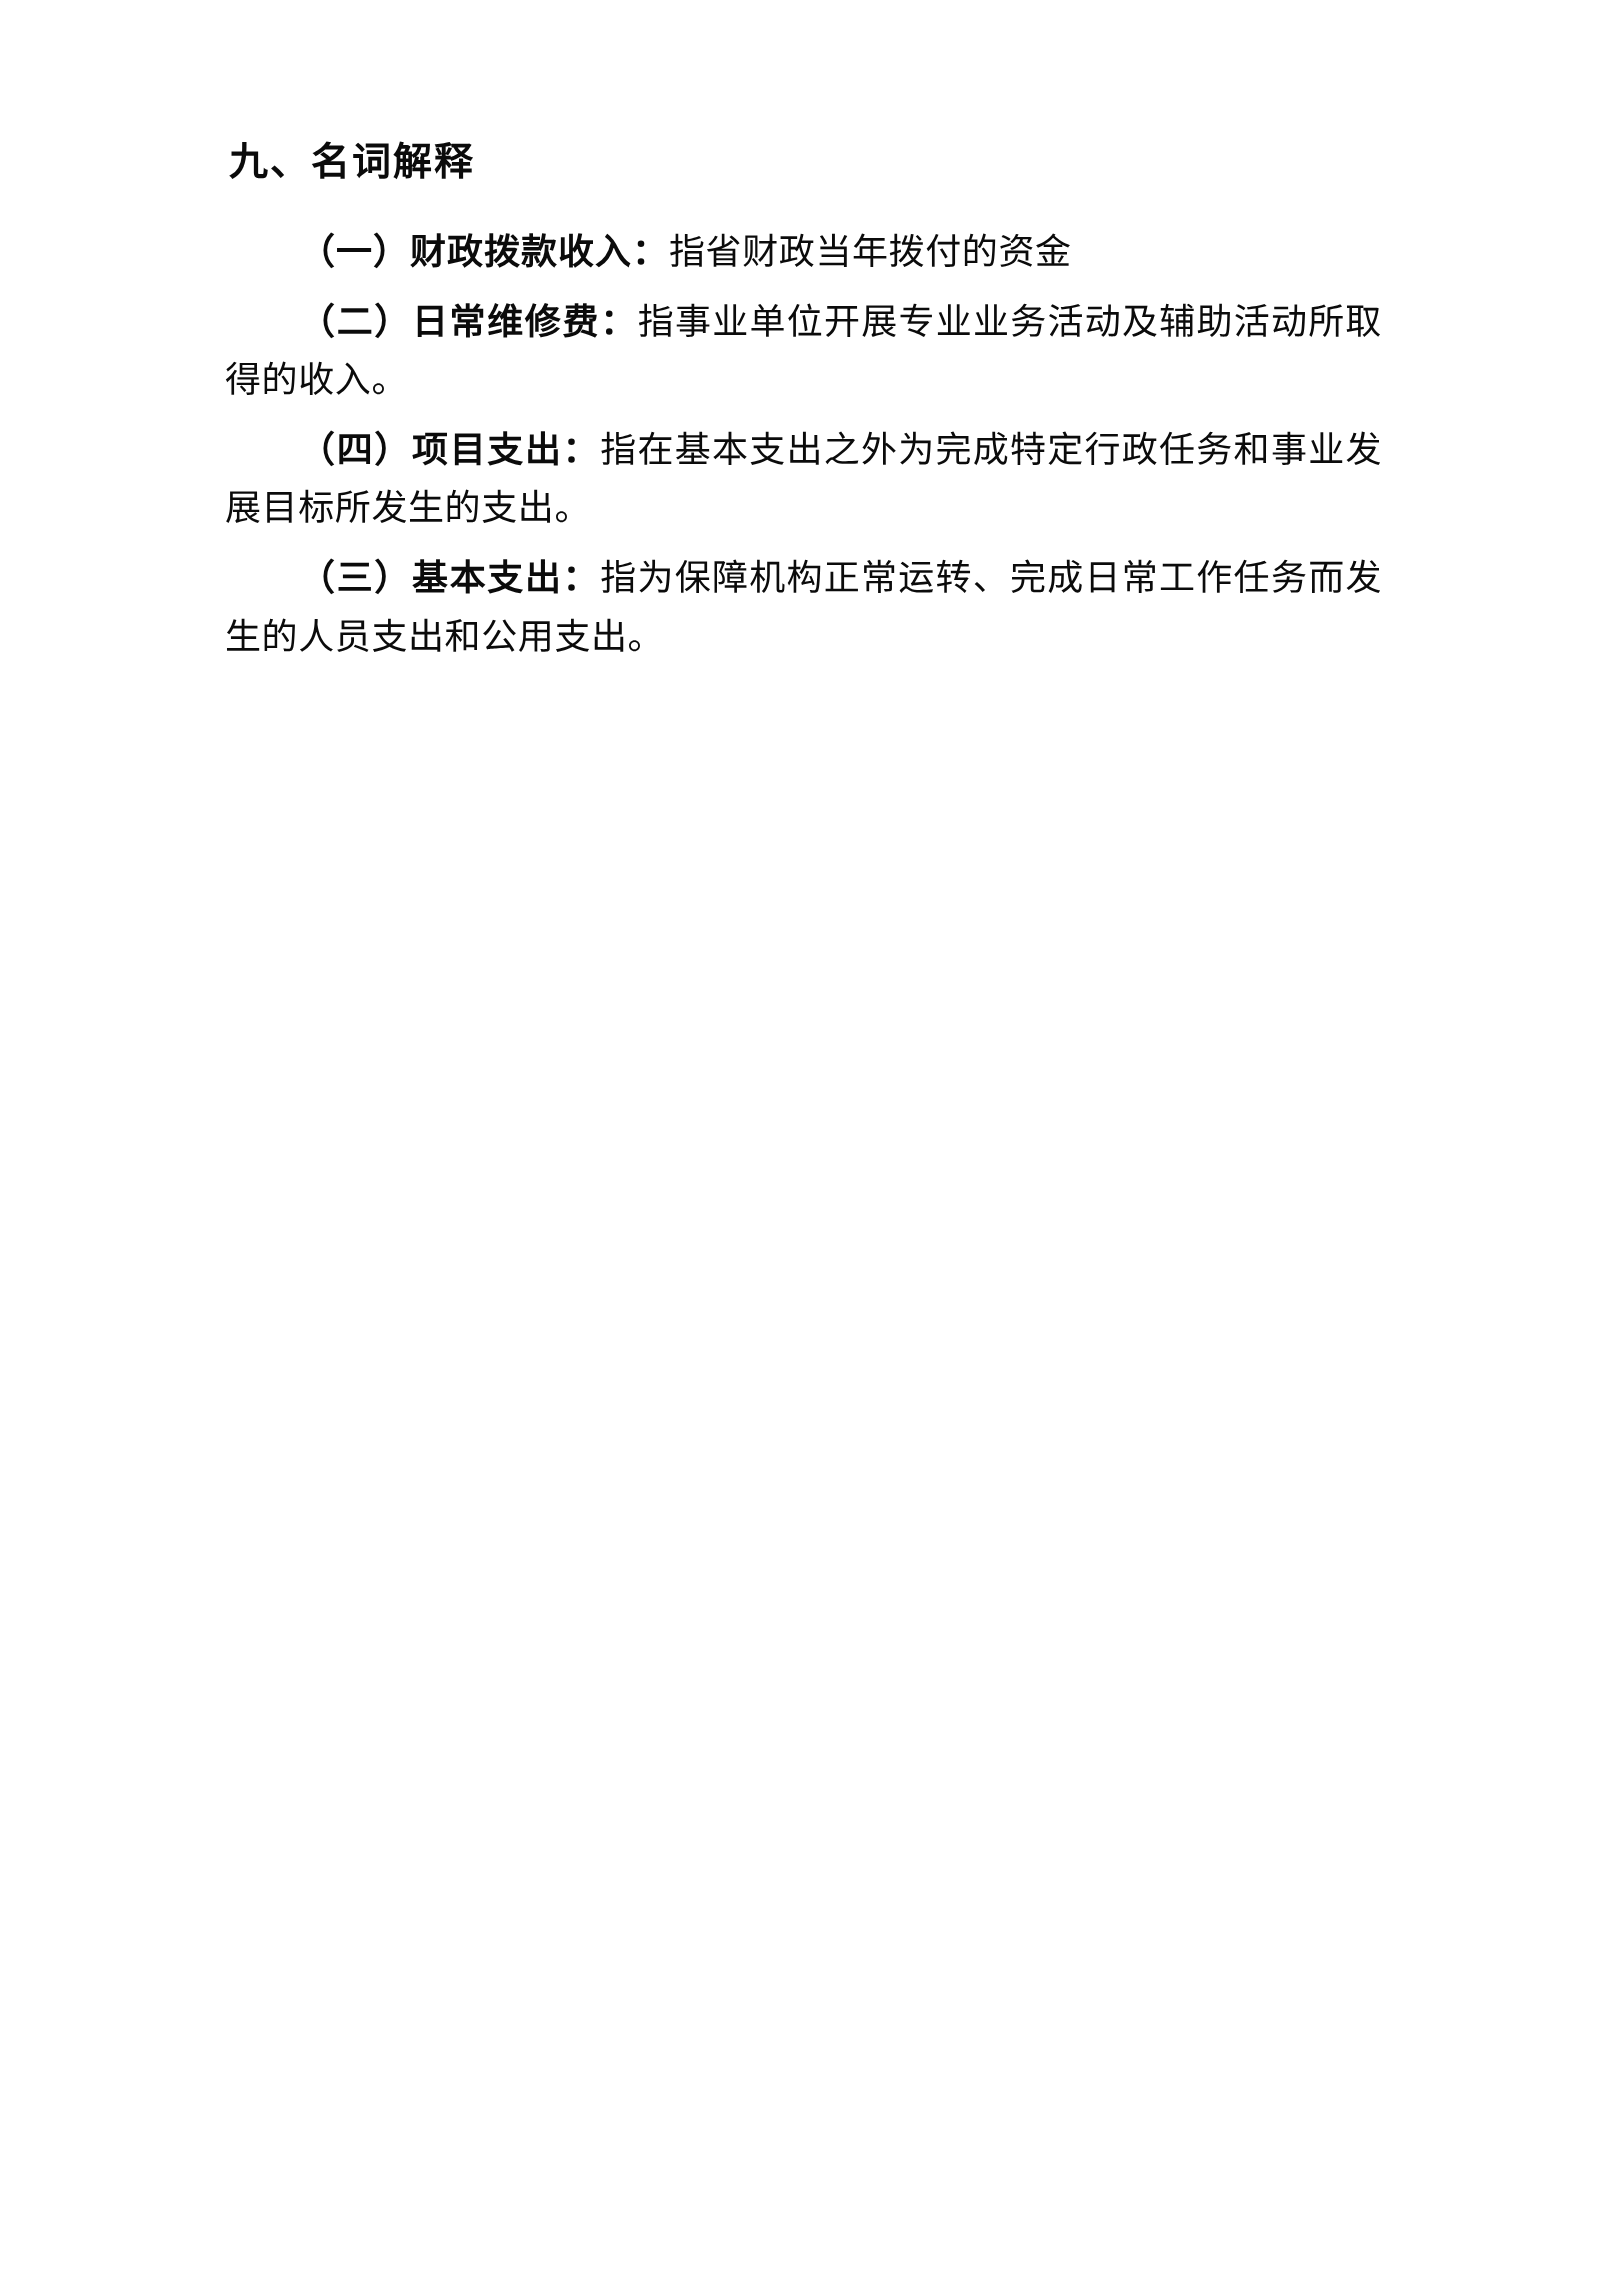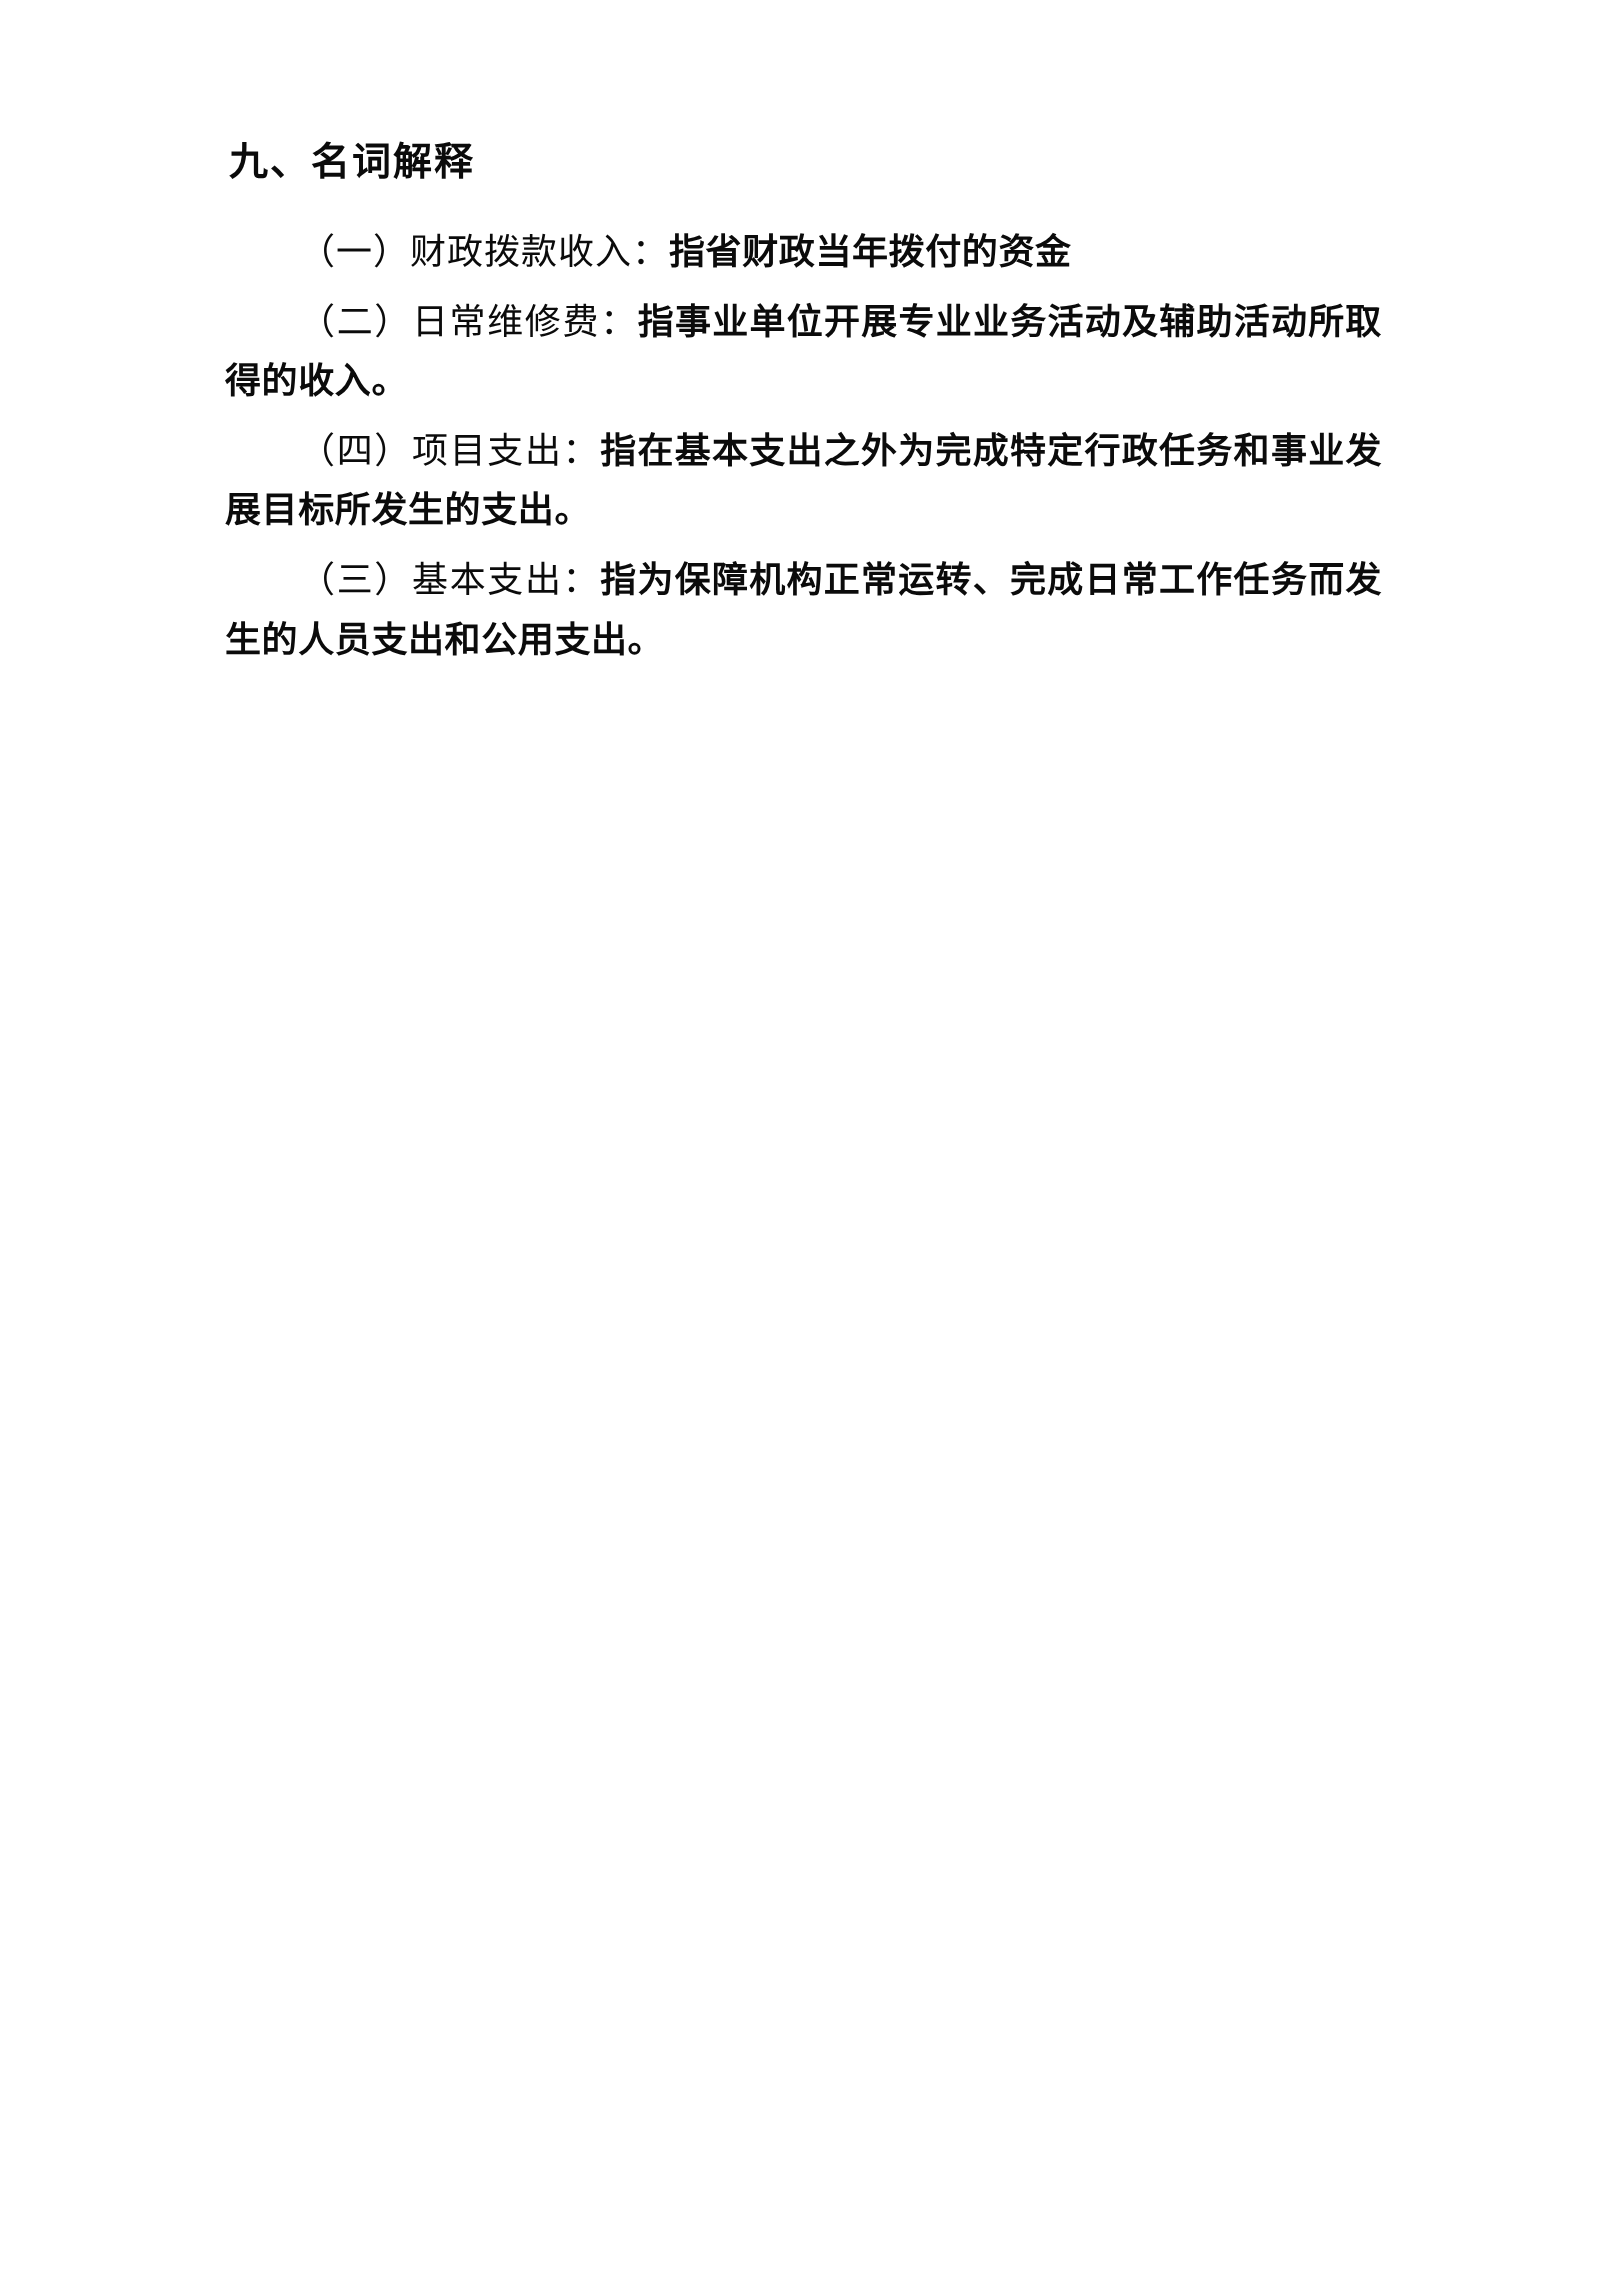--- a/index.html
+++ b/index.html
@@ -40,25 +40,25 @@
   p.para {
     font-size: 36px;
     line-height: 1.62;
     margin: 0 0 10.8px 0;
     text-align: justify;
     text-justify: inter-ideograph;
     text-indent: 74px;
     letter-spacing: 0.6px;
   }
   p.para .lead {
-    font-weight: normal;
+    font-weight: bold;
     letter-spacing: 1px;
   }
   p.para .rest {
-    font-weight: bold;
+    font-weight: normal;
   }
 </style>
 </head>
 <body>
 
 <div class="page">
   <div class="doc-body">
 
     <h2 class="section-title">九、名词解释</h2>
 

